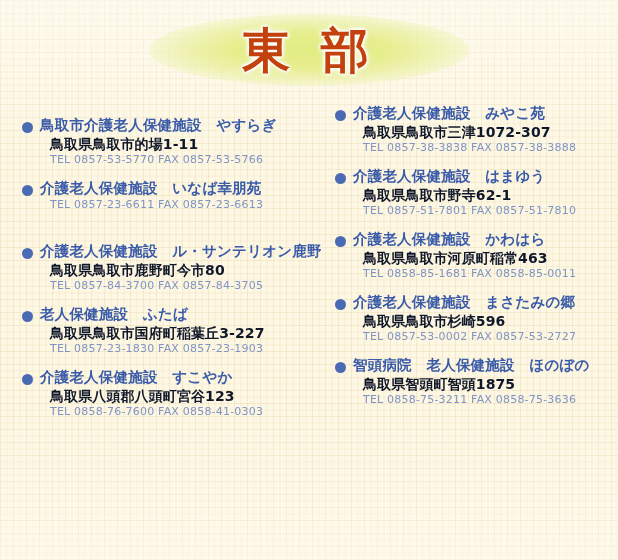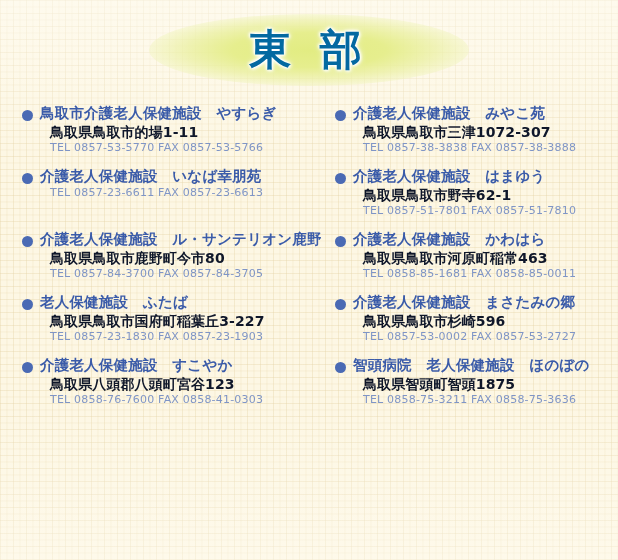--- a/index.html
+++ b/index.html
@@ -71,24 +71,24 @@
         rgba(253,247,228,0) 100%);
   }
   #page-title {
     position: absolute;
     left: 0;
     top: 0;
     width: 618px;
     height: 80px;
     line-height: 80px;
     text-align: center;
-    font-size: 42px;
+    font-size: 48px;
     font-weight: bold;
     letter-spacing: 7px;
-    color: #0369a1;
+    color: #c2410c;
     text-shadow:
       0 0 2px #ffffff,
       0 0 4px #ffffff,
       1px 1px 3px #ffffff,
       -1px -1px 3px #ffffff,
       0 0 7px rgba(255,255,255,0.9);
     white-space: nowrap;
   }
 
   
@@ -96,21 +96,21 @@
     position: absolute;
     left: 0;
     top: 100px;
     width: 618px;
   }
   .column {
     position: absolute;
     top: 0;
     width: 300px;
   }
-  #column-left  { left: 18px;  }
+  #column-left  { left: 18px; margin-top: 12px;  }
   #column-right { left: 331px; }
 
   .entry {
     position: relative;
     height: 63px;
   }
   .bullet {
     position: absolute;
     left: 4px;
     top: 10px;

